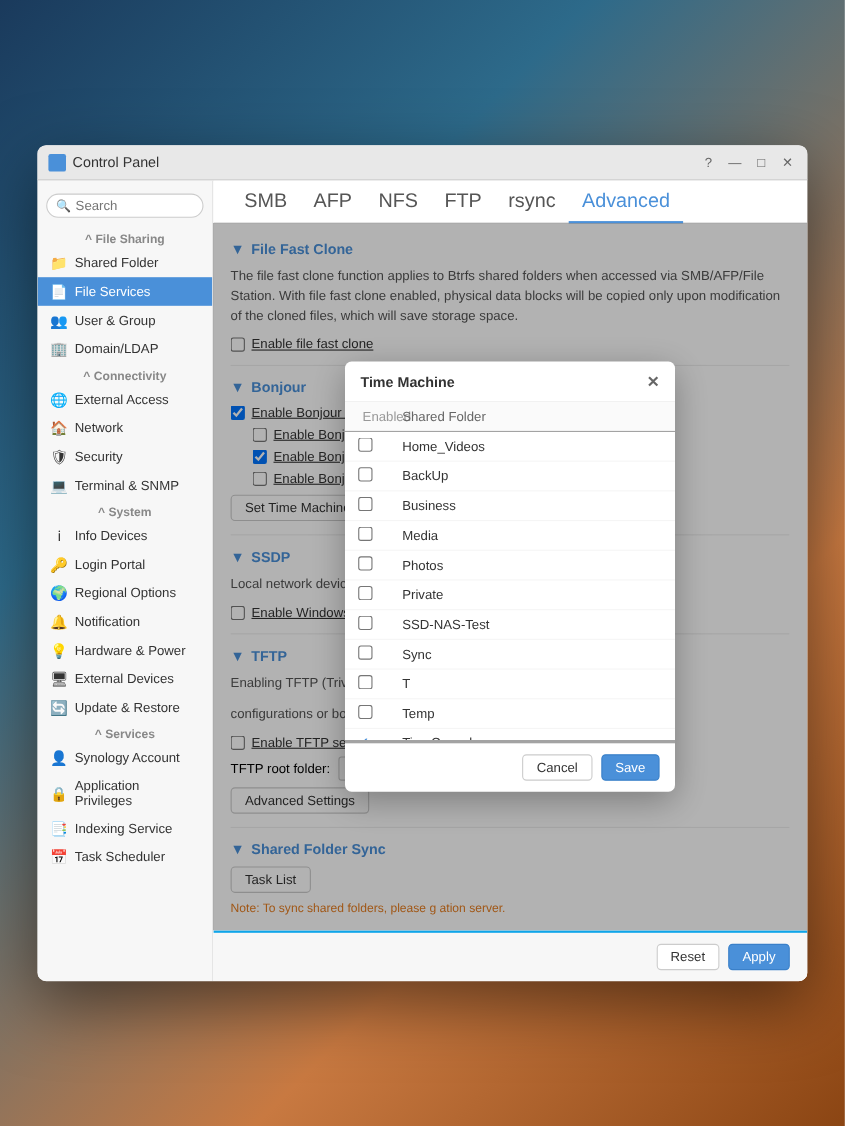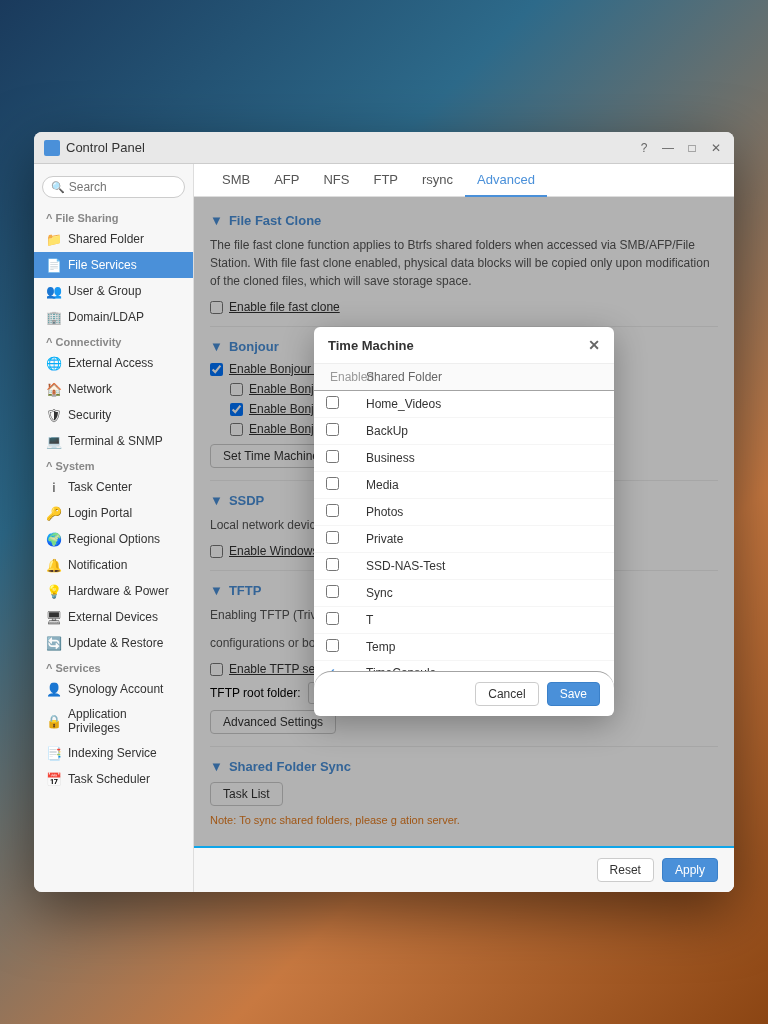--- a/index.html
+++ b/index.html
@@ -88,20 +88,21 @@
       font-size: 12px;
       background: transparent;
       width: 100%;
       color: #666;
     }
     .section-header {
       font-size: 11px;
       color: #888;
       padding: 6px 12px 2px;
       font-weight: 600;
+      text-align: center;
     }
     .sidebar-item {
       display: flex;
       align-items: center;
       padding: 5px 12px;
       cursor: pointer;
       gap: 6px;
       color: #333;
       font-size: 12px;
     }
@@ -129,21 +130,21 @@
       display: flex;
       border-bottom: 1px solid #ddd;
       padding: 0 16px;
       background: white;
       flex-shrink: 0;
     }
     .tab {
       padding: 8px 12px;
       cursor: pointer;
       color: #555;
-      font-size: 13px;
+      font-size: 18px;
       border-bottom: 2px solid transparent;
       margin-bottom: -1px;
     }
     .tab.active {
       color: #4a90d9;
       border-bottom: 2px solid #4a90d9;
     }
     .scroll-content {
       flex: 1;
       overflow-y: auto;
@@ -289,22 +290,21 @@
     }
     .modal-list {
       max-height: 280px;
       overflow-y: auto;
     }
     .modal-footer {
       display: flex;
       justify-content: flex-end;
       gap: 8px;
       padding: 10px 14px;
-      border-top: 1px solid #a3a3a3;
-      border-radius: 17px;
+      border-top: 3px solid #a3a3a3;
     }
     .enabled-label {
       display: flex;
       align-items: center;
       gap: 4px;
       color: #999;
       font-size: 12px;
     }
     .minus-icon {
       width: 10px;
@@ -376,21 +376,21 @@
         <span>Security</span>
       </div>
       <div class="sidebar-item">
         <span class="item-icon">💻</span>
         <span>Terminal &amp; SNMP</span>
       </div>
 
       <div class="section-header">^ System</div>
       <div class="sidebar-item">
         <span class="item-icon">ℹ</span>
-        <span>Task Center</span>
+        <span>Info Devices</span>
       </div>
       <div class="sidebar-item">
         <span class="item-icon">🔑</span>
         <span>Login Portal</span>
       </div>
       <div class="sidebar-item">
         <span class="item-icon">🌍</span>
         <span>Regional Options</span>
       </div>
       <div class="sidebar-item">

